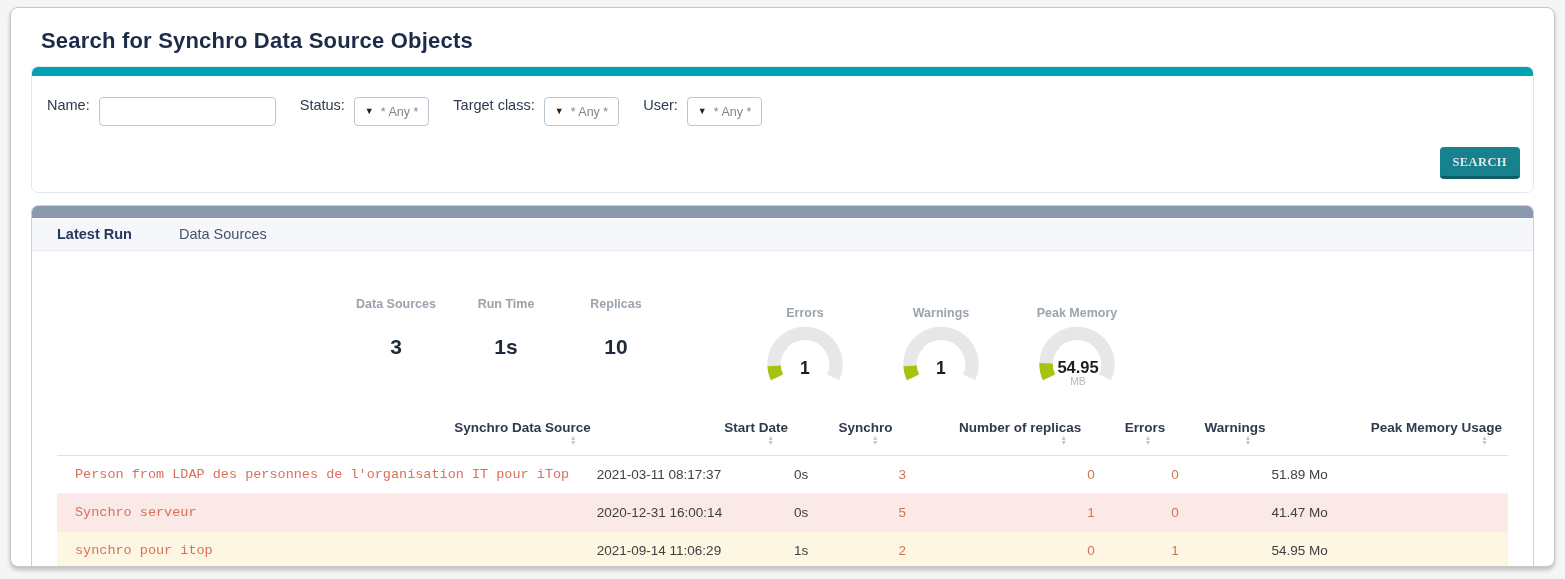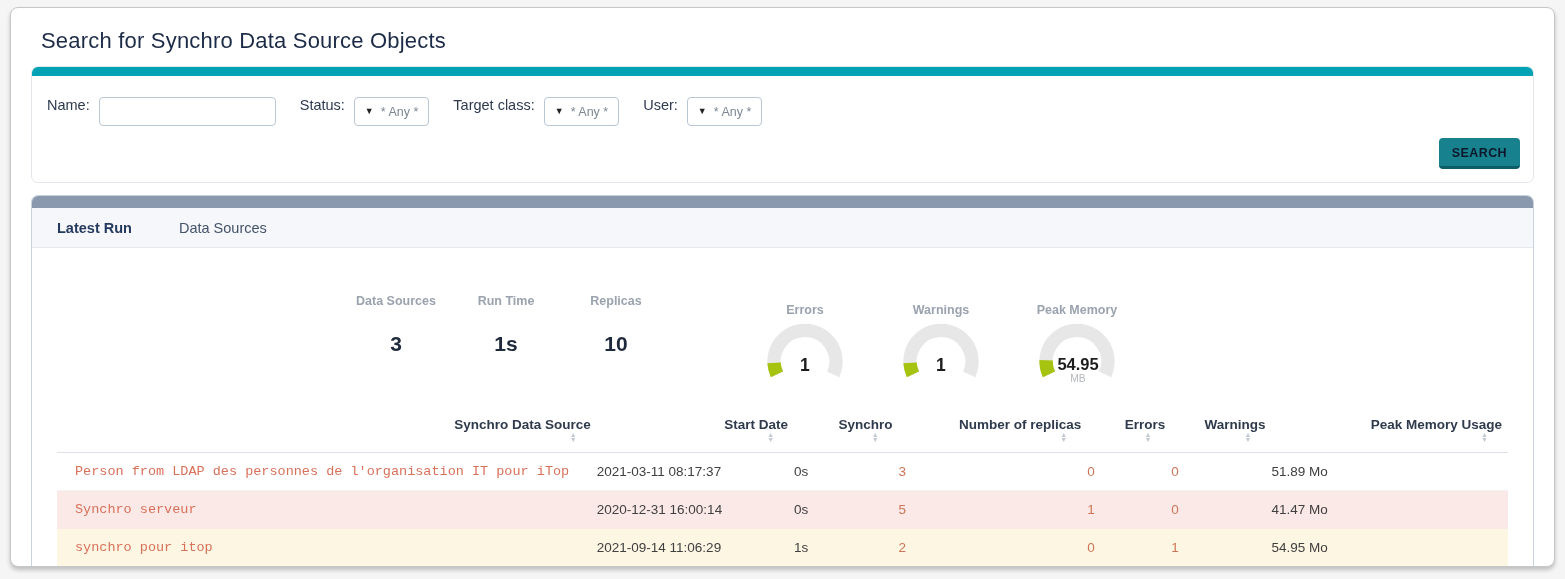--- a/index.html
+++ b/index.html
@@ -7,45 +7,45 @@
               font-family:"Liberation Sans", sans-serif; background:#f5f5f5; }
   .window {
     position:absolute; left:10px; top:7px; right:10px; bottom:12px;
     background:#ffffff; border:1px solid #c7c7c7; border-radius:8px;
     box-shadow:0 3px 4px rgba(0,0,0,0.22);
     display:flex; flex-direction:column; overflow:hidden;
   }
   .page { flex:1; padding:14px 20px 0 20px; }
 
   
-  .page-title { font-size:22px; font-weight:400; color:#1c2b47; letter-spacing:0.2px; padding:6px 10px 12px 10px; }
+  .page-title { font-size:22px; font-weight:700; color:#1c2b47; letter-spacing:0.2px; padding:6px 10px 12px 10px; }
 
   
   .search-panel { border:1px solid #e3e6ea; border-radius:7px; background:#fff; overflow:hidden; }
   .accent-bar { height:9px; background:#00a2b4; }
   .form-row { display:flex; align-items:flex-start; padding:21px 15px 8px 15px; gap:9px; }
   .form-label { font-size:14.5px; color:#2d3a50; white-space:nowrap; }
   .text-input { width:177px; height:29px; border:1px solid #b9c6d4; border-radius:4px;
                 padding:0 8px; font-size:13px; color:#333; outline:none; }
   .dropdown { display:inline-flex; align-items:center; gap:7px; height:29px; min-width:74px;
               border:1px solid #b9c6d4; border-radius:4px; background:#fff; padding:0 10px;
               cursor:pointer; }
   .dropdown .caret { font-size:9px; color:#222; line-height:1; }
   .dropdown .dd-value { font-size:12.5px; color:#7d8794; white-space:nowrap; }
   .spacer-lg { width:6px; }
   .button-row { display:flex; justify-content:flex-end; padding:4px 13px 13px 13px; }
-  .search-btn { background:#17818e; color:#0f172a; border:none; border-bottom:3px solid #0d5d68;
+  .search-btn { background:#17818e; color:#e5e5e5; border:none; border-bottom:3px solid #0d5d68;
                 border-radius:4px; padding:8px 13px 6px 13px; font-size:12.5px; font-weight:bold;
-                letter-spacing:0.4px; cursor:pointer; font-family:Liberation Sans, sans-serif; }
+                letter-spacing:0.4px; cursor:pointer; font-family:Liberation Serif, serif;margin-top:9px; }
 
   
   .tab-panel { margin-top:12px; border:1px solid #c9d3de; border-radius:7px; overflow:hidden; background:#fff; }
   .slate-bar { height:12px; background:#8a99ae; }
   .tab-strip { background:#f6f7fa; border-bottom:1px solid #e6e9ee; display:flex; gap:47px;
-               padding:0 0 0 25px; height:40px; align-items:center; }
+               padding:0 0 0 25px; height:33px; align-items:center; }
   .tab { font-size:14.5px; color:#44536b; cursor:pointer; }
   .tab.active { color:#24395e; font-weight:bold; }
 
   
   .dashboard { display:flex; align-items:flex-start; padding:46px 0 8px 310px; }
   .stat { width:108px; text-align:center; }
   .stat + .stat { margin-left:2px; }
   .stat-label { font-size:12.5px; font-weight:bold; color:#9aa3ae; }
   .stat-value { font-size:21px; font-weight:bold; color:#1e2a3c; margin-top:24px; }
   .gauges { display:flex; margin-left:55px; padding-top:9px; }

